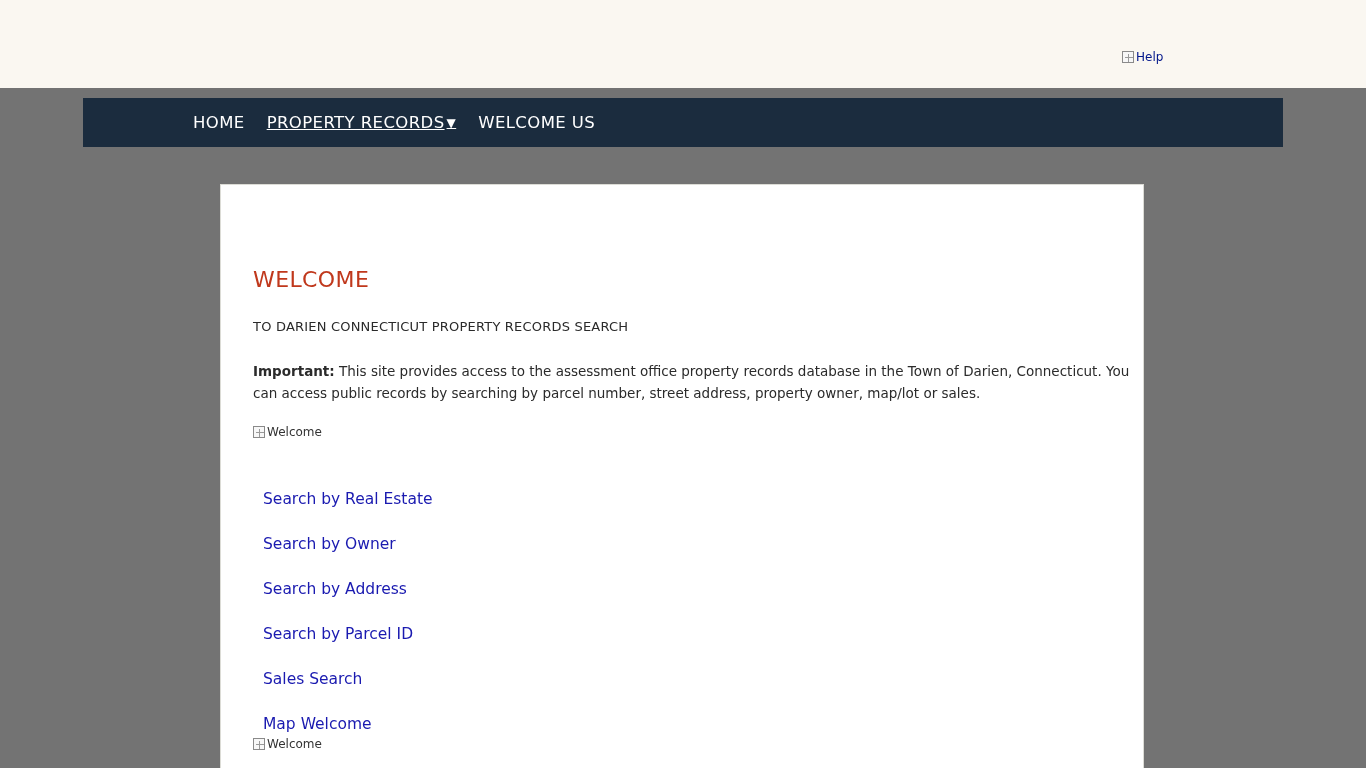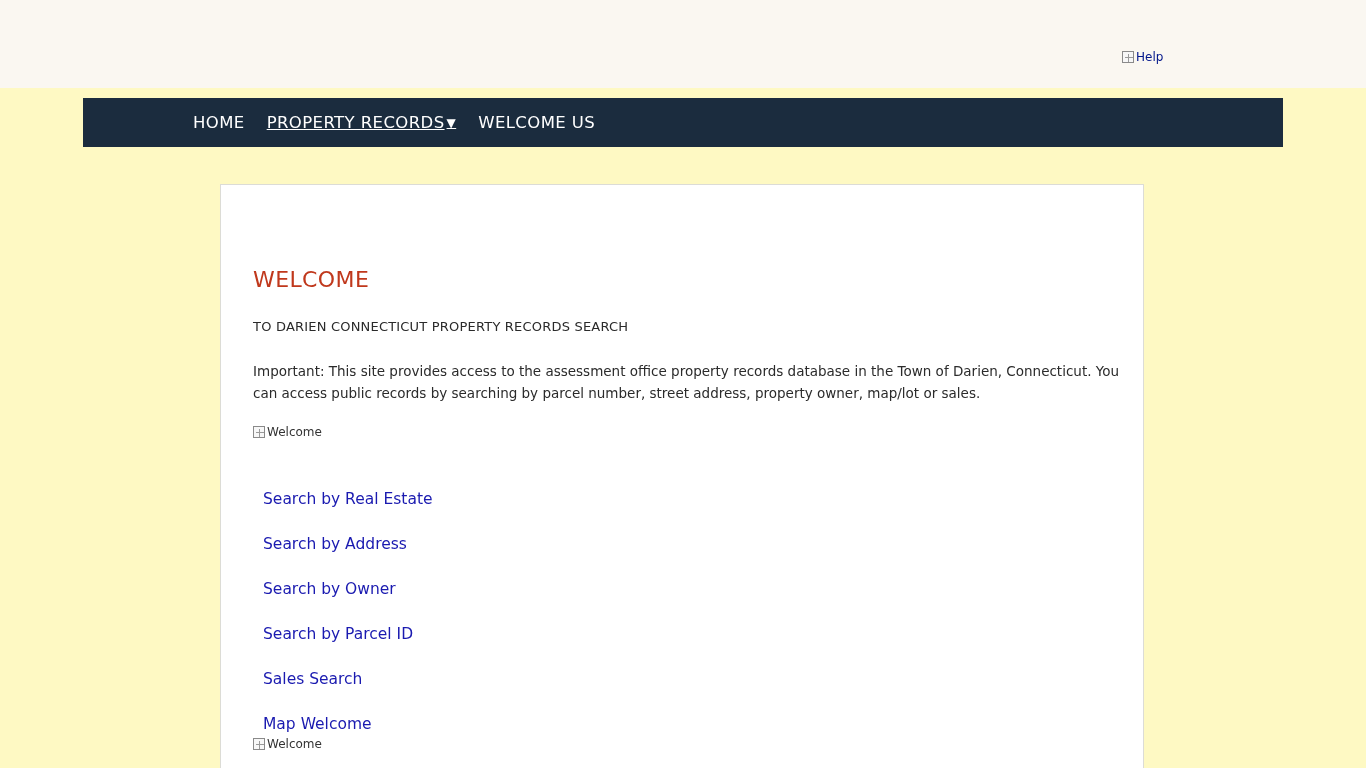--- a/index.html
+++ b/index.html
@@ -9,21 +9,21 @@
     height: 768px;
     overflow: hidden;
     background: #f2f2ee;
     font-family: "DejaVu Sans", sans-serif;
   }
 
   .page {
     position: relative;
     width: 1366px;
     height: 768px;
-    background: #fef9c3;
+    background: #737373;
   }
 
   
   .topbar {
     position: absolute;
     left: 0;
     top: 0;
     width: 1366px;
     height: 88px;
     background: #faf7f1;
@@ -132,21 +132,21 @@
   .important {
     position: absolute;
     left: 32px;
     top: 176px;
     width: 880px;
     font-size: 13.5px;
     color: #2b2b2b;
     line-height: 1.62;
     font-family: "DejaVu Sans", sans-serif;
   }
-  .important b { font-weight: normal; text-align: right; }
+  .important b { font-weight: bold; text-align: right; }
 
   .broken-welcome-1 {
     position: absolute;
     left: 32px;
     top: 240px;
     font-size: 12px;
     color: #333;
   }
   .broken-welcome-2 {
     position: absolute;
@@ -212,24 +212,24 @@
 
     <div class="broken-welcome-1">
       <span class="broken-img-icon"></span><span>Welcome</span>
     </div>
 
     <div class="links">
       <div class="link-row">
         <span class="link">Search by Real Estate</span>
       </div>
       <div class="link-row">
+        <span class="link">Search by Owner</span>
+      </div>
+      <div class="link-row">
         <span class="link">Search by Address</span>
-      </div>
-      <div class="link-row">
-        <span class="link">Search by Owner</span>
       </div>
       <div class="link-row">
         <span class="link">Search by Parcel ID</span>
       </div>
       <div class="link-row">
         <span class="link">Sales Search</span>
       </div>
       <div class="link-row">
         <span class="link">Map Welcome</span>
       </div>

